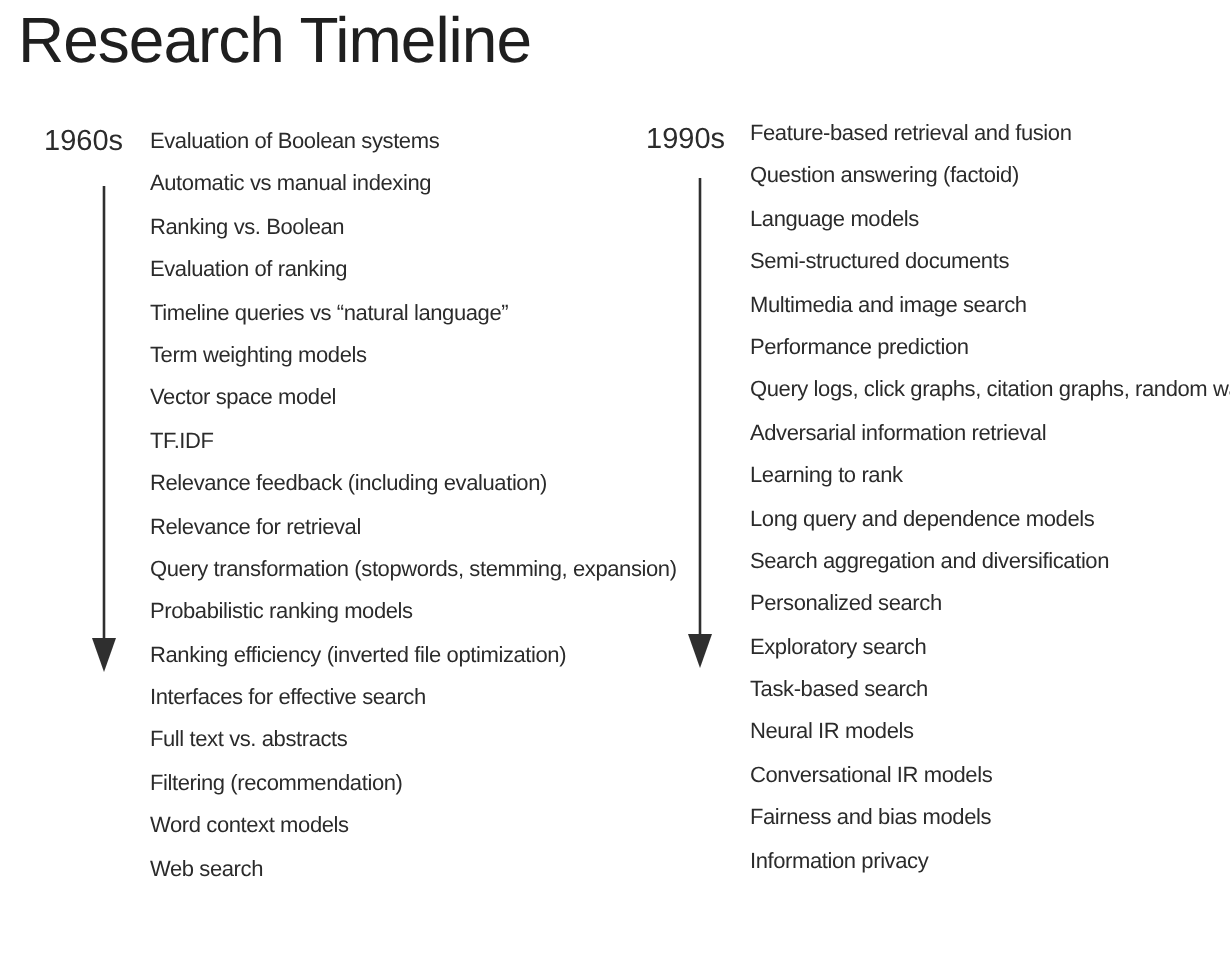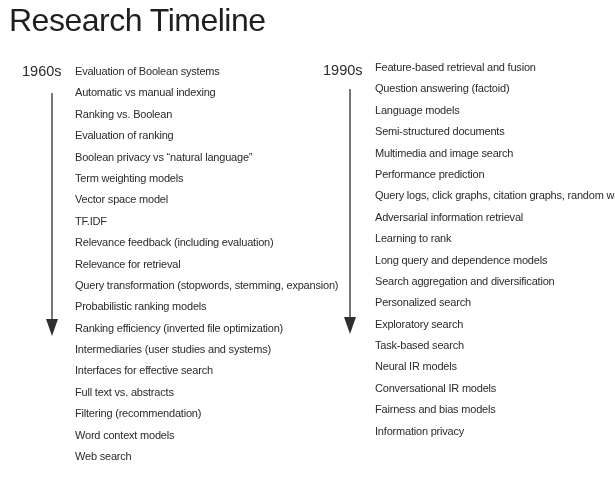--- a/index.html
+++ b/index.html
@@ -56,30 +56,29 @@
   <div class="era-label era-1960s">1960s</div>
   <svg class="arrow arrow-left" width="14" height="244" viewBox="0 0 14 244">
     <line x1="7" y1="0" x2="7" y2="228" stroke="#2f2f2f" stroke-width="1.3"></line>
     <polygon points="1,226 13,226 7,243" fill="#2f2f2f"></polygon>
   </svg>
   <div class="item-list list-left">
       <div class="item">Evaluation of Boolean systems</div>
       <div class="item">Automatic vs manual indexing</div>
       <div class="item">Ranking vs. Boolean</div>
       <div class="item">Evaluation of ranking</div>
-      <div class="item">Boolean privacy vs “natural language”</div>
+      <div class="item">Timeline queries vs “natural language”</div>
       <div class="item">Term weighting models</div>
       <div class="item">Vector space model</div>
       <div class="item">TF.IDF</div>
       <div class="item">Relevance feedback (including evaluation)</div>
       <div class="item">Relevance for retrieval</div>
       <div class="item">Query transformation (stopwords, stemming, expansion)</div>
       <div class="item">Probabilistic ranking models</div>
       <div class="item">Ranking efficiency (inverted file optimization)</div>
-      <div class="item">Intermediaries (user studies and systems)</div>
       <div class="item">Interfaces for effective search</div>
       <div class="item">Full text vs. abstracts</div>
       <div class="item">Filtering (recommendation)</div>
       <div class="item">Word context models</div>
       <div class="item">Web search</div>
     </div>
 
   <div class="era-label era-1990s">1990s</div>
   <svg class="arrow arrow-right" width="14" height="246" viewBox="0 0 14 246">
     <line x1="7" y1="0" x2="7" y2="230" stroke="#2f2f2f" stroke-width="1.3"></line>

